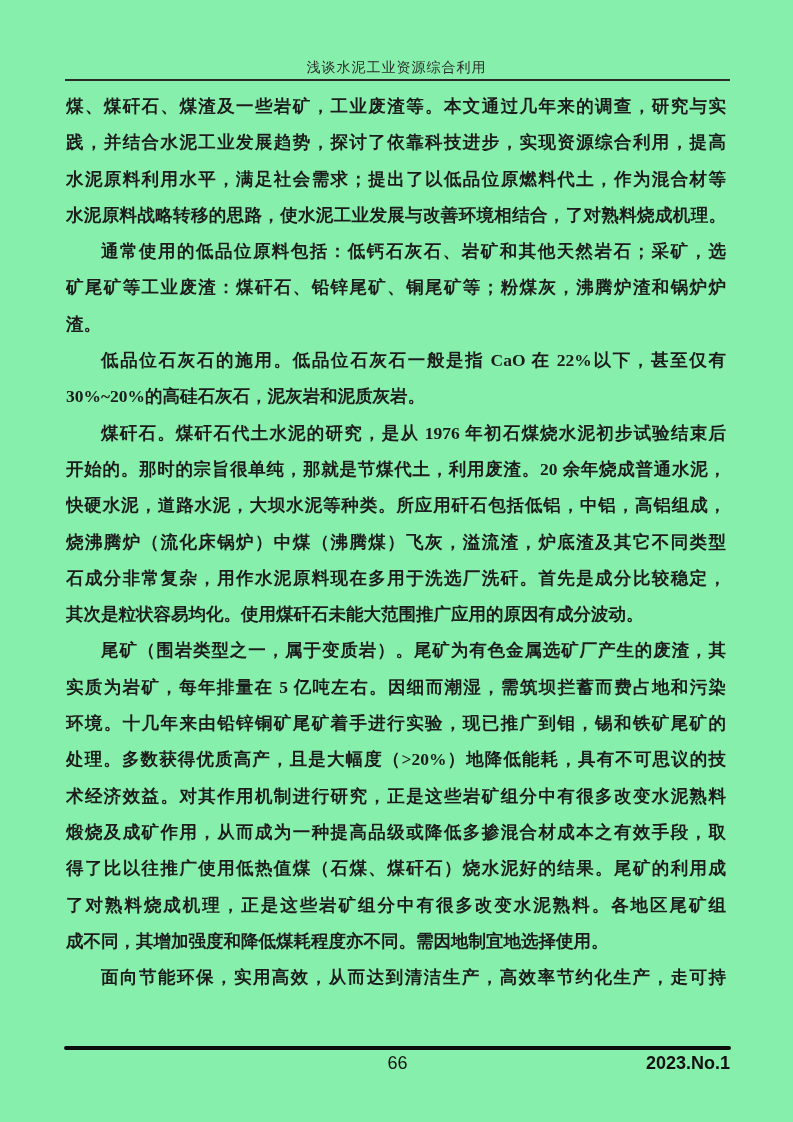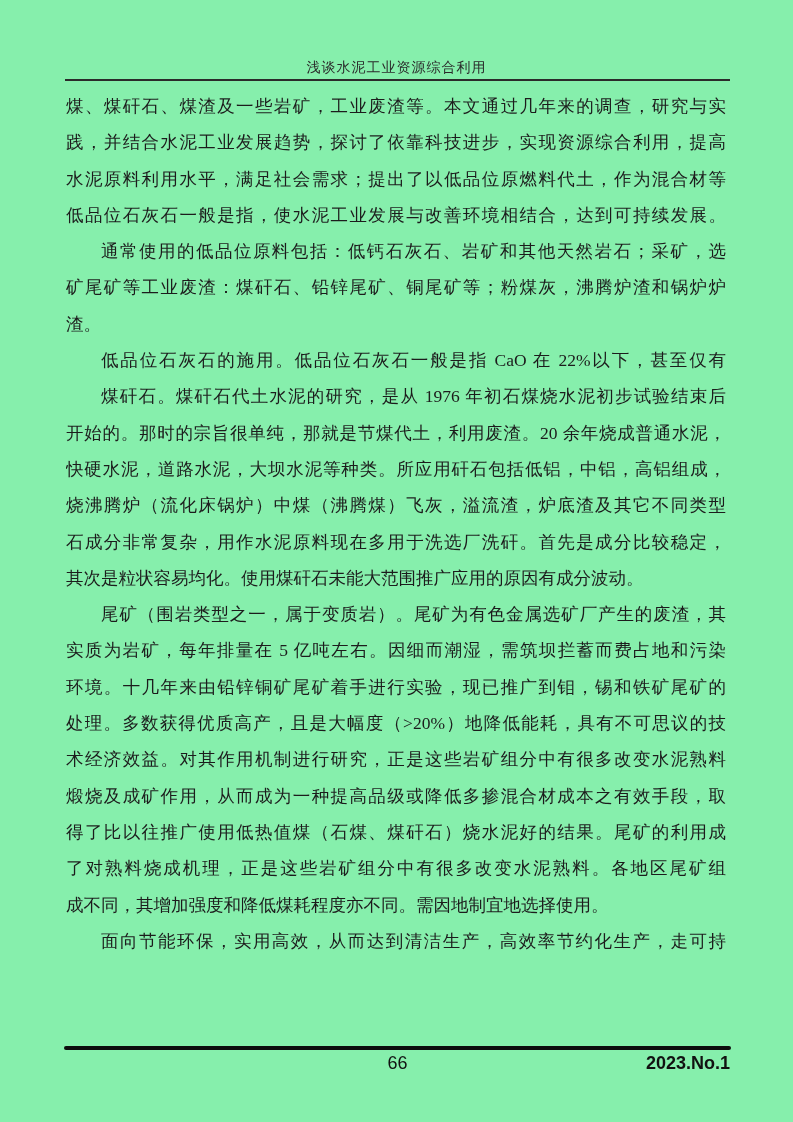--- a/index.html
+++ b/index.html
@@ -16,21 +16,21 @@
     position:absolute;top:58px;left:0;width:100%;
     text-align:center;font-size:14px;line-height:20px;
     color:#2a2a2a;letter-spacing:1px;
   }
   .hdr-rule{
     position:absolute;top:79px;left:65px;width:665px;height:0;
     border-top:2px solid #2b2b2b;
   }
   
   .body-text{
-    position:absolute;top:88px;left:66px;width:660px;
+    position:absolute;top:88px;left:66px;width:660px;font-weight:bold;
   }
   .bl{
     height:36.3px;line-height:36.3px;
     font-size:17.5px;
     white-space:normal;
     overflow:hidden;
     text-align:left;
   }
   .bl.st{
     text-align:justify;
@@ -60,25 +60,26 @@
 <div class="page">
 
   <div class="hdr-title">浅谈水泥工业资源综合利用</div>
 
   <div class="hdr-rule"></div>
 
   <div class="body-text" id="body-lines">
       <div class="bl st">煤、煤矸石、煤渣及一些岩矿，工业废渣等。本文通过几年来的调查，研究与实</div>
       <div class="bl st">践，并结合水泥工业发展趋势，探讨了依靠科技进步，实现资源综合利用，提高</div>
       <div class="bl st">水泥原料利用水平，满足社会需求；提出了以低品位原燃料代土，作为混合材等</div>
-      <div class="bl st">低品位石灰石一般是指，使水泥工业发展与改善环境相结合，达到可持续发展。</div>
+      <div class="bl st">水泥原料战略转移的思路，使水泥工业发展与改善环境相结合，了对熟料烧成机理。</div>
       <div class="bl ind st">通常使用的低品位原料包括：低钙石灰石、岩矿和其他天然岩石；采矿，选</div>
       <div class="bl st">矿尾矿等工业废渣：煤矸石、铅锌尾矿、铜尾矿等；粉煤灰，沸腾炉渣和锅炉炉</div>
       <div class="bl">渣。</div>
       <div class="bl ind st">低品位石灰石的施用。低品位石灰石一般是指 CaO 在 22%以下，甚至仅有</div>
+      <div class="bl">30%~20%的高硅石灰石，泥灰岩和泥质灰岩。</div>
       <div class="bl ind st">煤矸石。煤矸石代土水泥的研究，是从 1976 年初石煤烧水泥初步试验结束后</div>
       <div class="bl st">开始的。那时的宗旨很单纯，那就是节煤代土，利用废渣。20 余年烧成普通水泥，</div>
       <div class="bl st">快硬水泥，道路水泥，大坝水泥等种类。所应用矸石包括低铝，中铝，高铝组成，</div>
       <div class="bl st">烧沸腾炉（流化床锅炉）中煤（沸腾煤）飞灰，溢流渣，炉底渣及其它不同类型</div>
       <div class="bl st">石成分非常复杂，用作水泥原料现在多用于洗选厂洗矸。首先是成分比较稳定，</div>
       <div class="bl">其次是粒状容易均化。使用煤矸石未能大范围推广应用的原因有成分波动。</div>
       <div class="bl ind st">尾矿（围岩类型之一，属于变质岩）。尾矿为有色金属选矿厂产生的废渣，其</div>
       <div class="bl st">实质为岩矿，每年排量在 5 亿吨左右。因细而潮湿，需筑坝拦蓄而费占地和污染</div>
       <div class="bl st">环境。十几年来由铅锌铜矿尾矿着手进行实验，现已推广到钼，锡和铁矿尾矿的</div>
       <div class="bl st">处理。多数获得优质高产，且是大幅度（&gt;20%）地降低能耗，具有不可思议的技</div>

